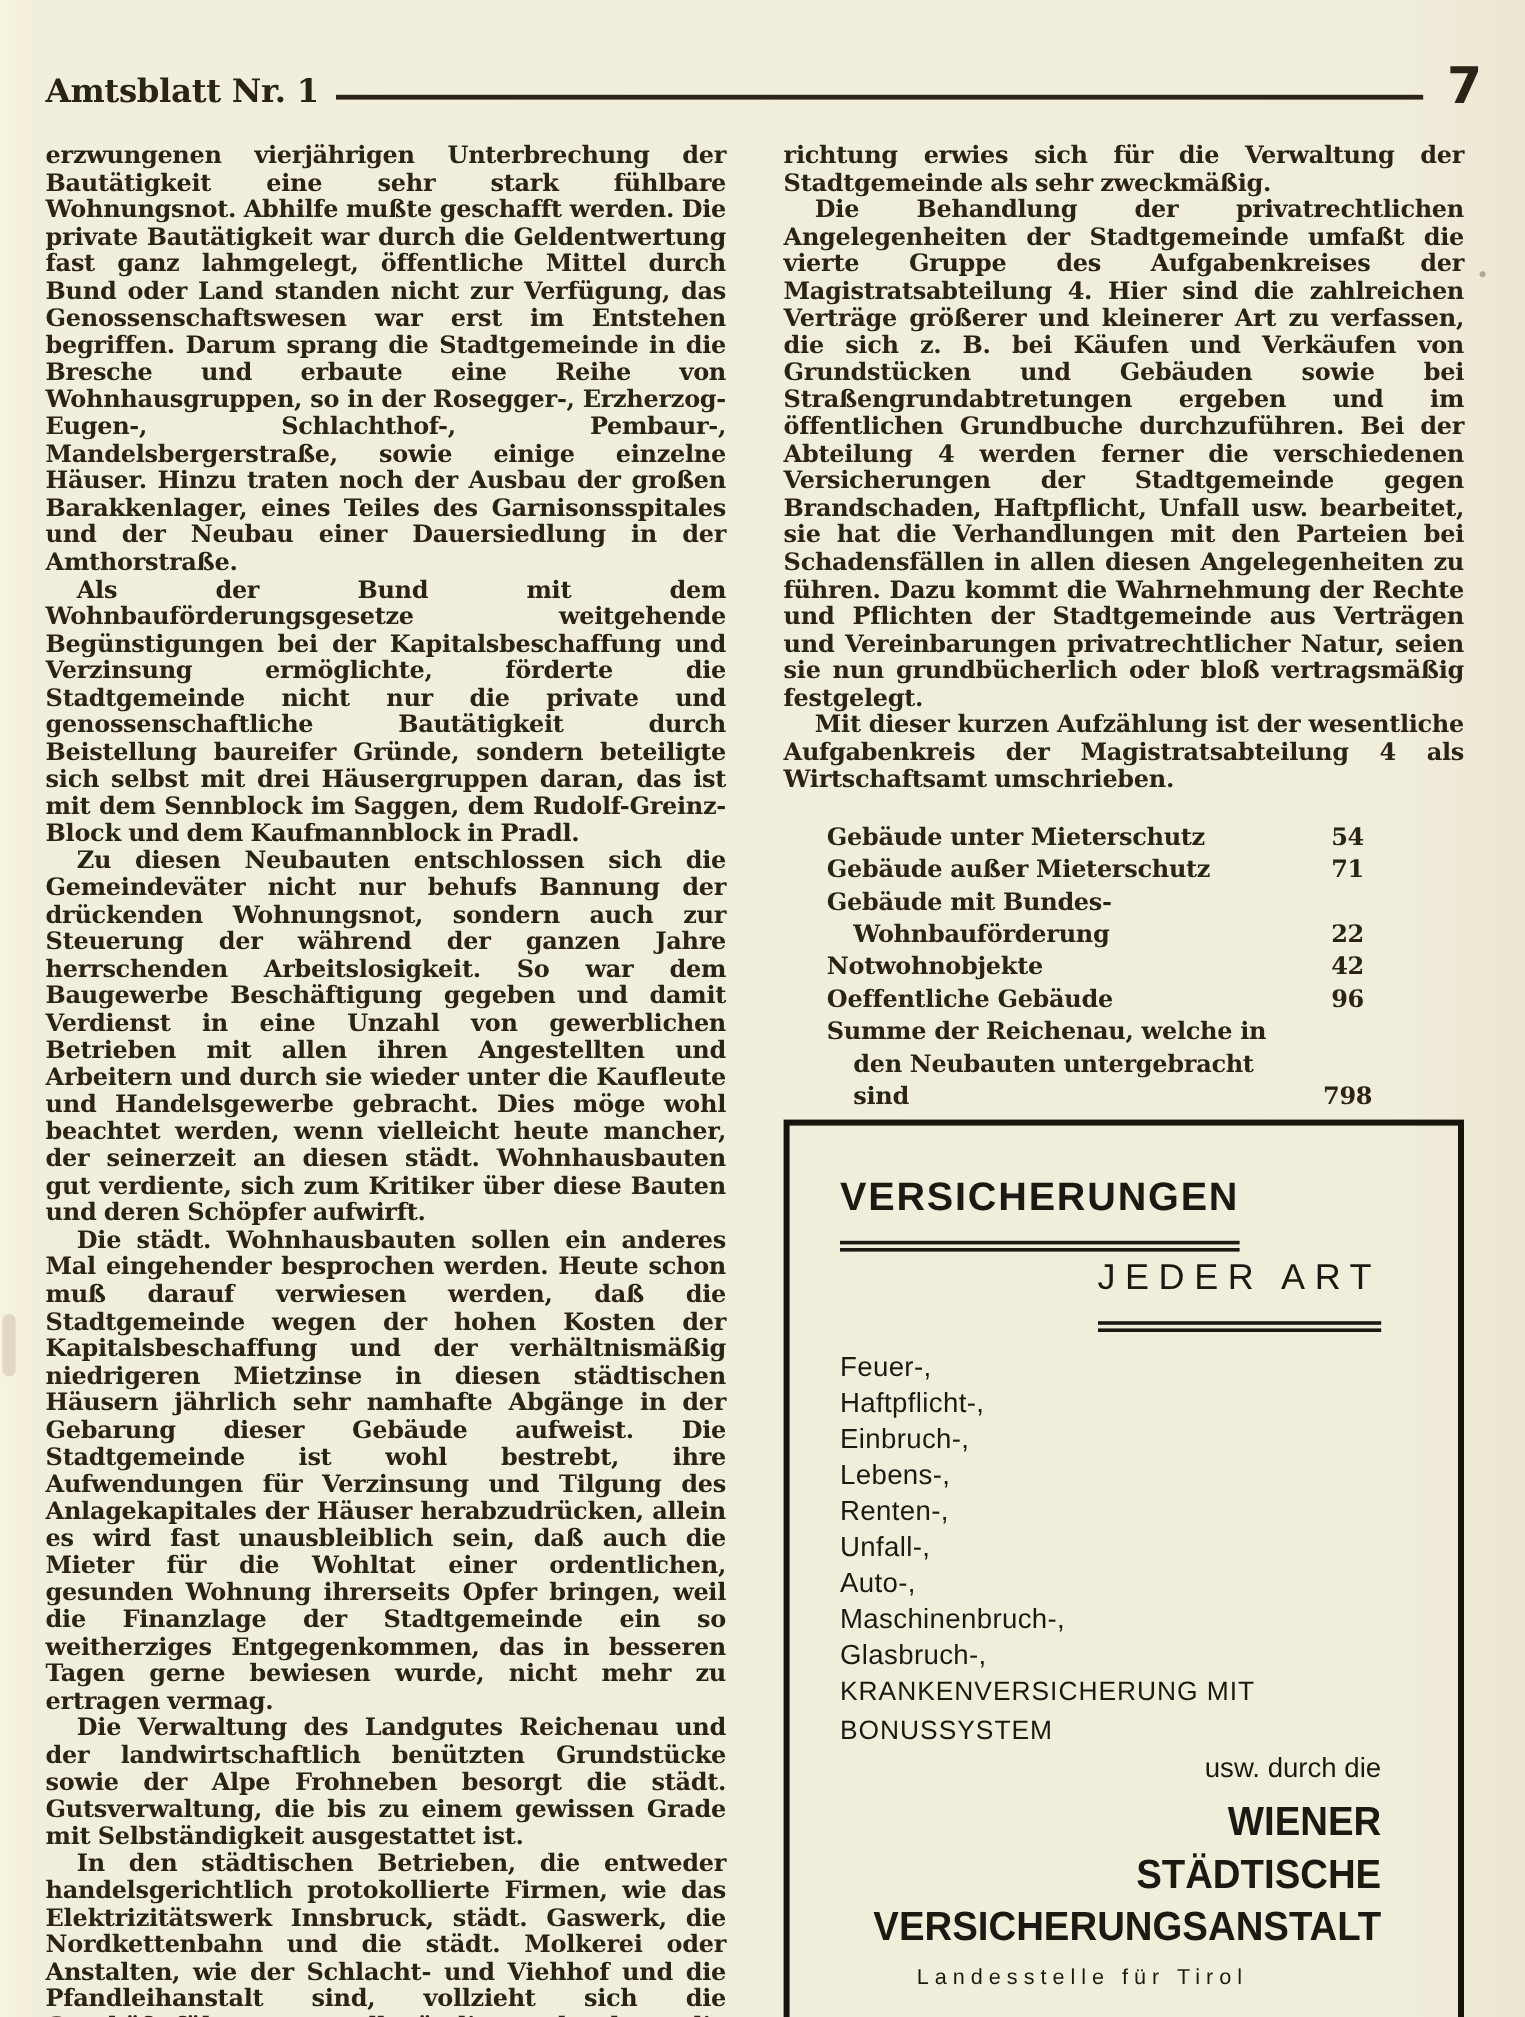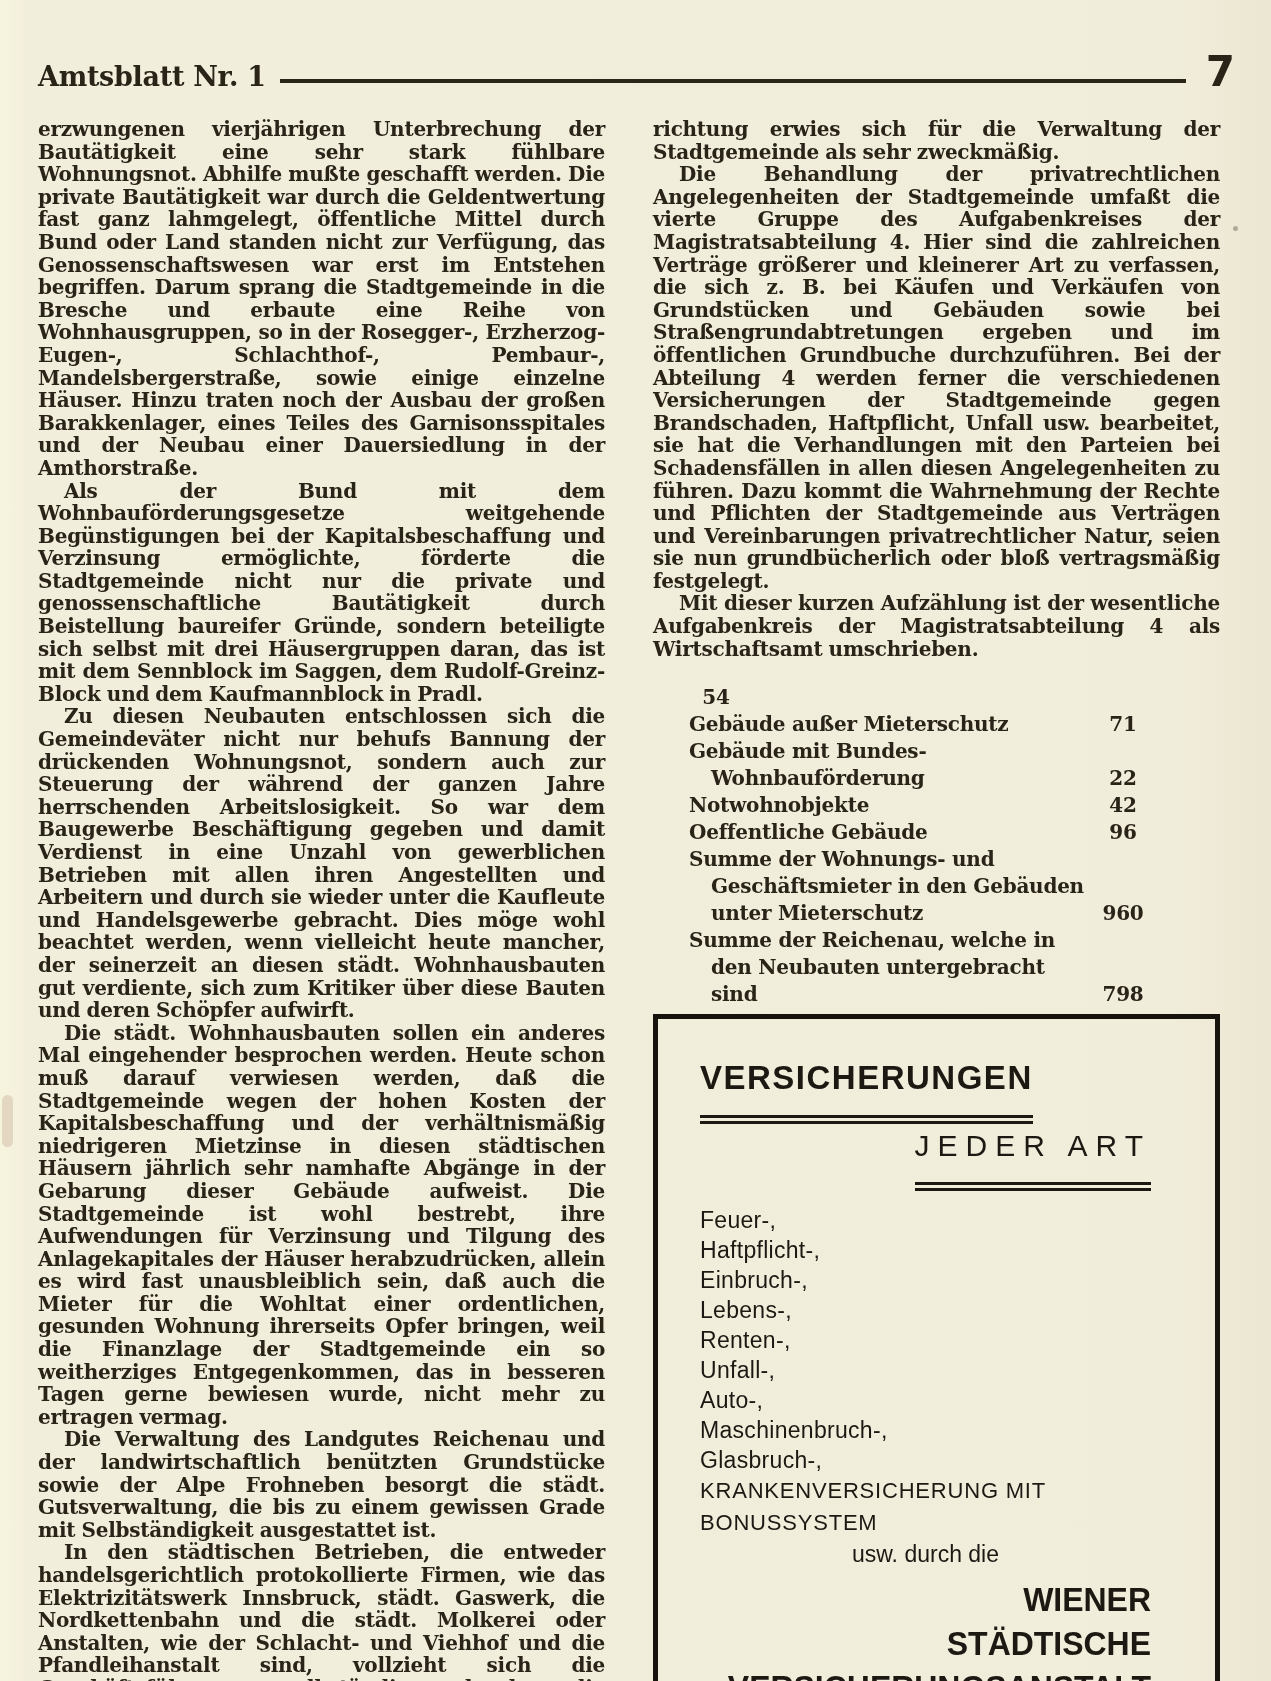--- a/index.html
+++ b/index.html
@@ -26,21 +26,21 @@
   
   .adbox{box-sizing:border-box;margin-top:6px;height:758px;border:5px solid #17140e;
          padding:42px 64px 34px 42px;display:flex;flex-direction:column;overflow:hidden;
          font-family:"Liberation Sans",sans-serif;color:#1c1913;}
   .dbl{border-bottom:3px solid #1c1913;padding-bottom:20px;position:relative;}
   .dbl::after{content:"";position:absolute;left:0;right:0;bottom:-9px;height:3px;background:#1c1913;}
   .ad-t1{align-self:flex-start;font-weight:bold;font-size:33px;line-height:34px;letter-spacing:1.5px;}
   .ad-t2{align-self:flex-end;margin-top:12px;font-weight:normal;font-size:30px;line-height:32px;letter-spacing:8px;}
   .ad-list{margin-top:20px;font-size:23px;line-height:30px;letter-spacing:0.3px;}
   .ad-k{font-size:22px;line-height:32px;letter-spacing:0.8px;}
-  .ad-usw{text-align:center;font-size:23px;line-height:30px;}
+  .ad-usw{text-align:right;font-size:23px;line-height:30px;}
   .ad-co{margin-top:8px;text-align:right;font-weight:bold;font-size:34px;line-height:44px;}
   .ad-co div{transform:scaleX(0.94);transform-origin:100% 50%;}
   .ad-foot{margin-top:6px;padding-left:64px;}
   .ad-branch{font-size:18px;letter-spacing:5px;line-height:27px;}
   
   .smudge{position:absolute;left:2px;top:1095px;width:11px;height:52px;
           background:rgba(160,120,95,0.22);border-radius:6px;}
   .dot{position:absolute;left:1233px;top:226px;width:5px;height:5px;
        background:rgba(60,50,40,0.35);border-radius:50%;}
 </style>
@@ -73,41 +73,38 @@
 
       <div class="col">
         <div class="body-text">
           <p>richtung erwies sich für die Verwaltung der Stadtgemeinde als sehr zweckmäßig.</p>
           <p class="ind">Die Behandlung der privatrechtlichen Angelegenheiten der Stadtgemeinde umfaßt die vierte Gruppe des Aufgabenkreises der Magistratsabteilung 4. Hier sind die zahlreichen Verträge größerer und kleinerer Art zu verfassen, die sich z. B. bei Käufen und Verkäufen von Grundstücken und Gebäuden sowie bei Straßengrundabtretungen ergeben und im öffentlichen Grundbuche durchzuführen. Bei der Abteilung 4 werden ferner die verschiedenen Versicherungen der Stadtgemeinde gegen Brandschaden, Haftpflicht, Unfall usw. bearbeitet, sie hat die Verhandlungen mit den Parteien bei Schadensfällen in allen diesen Angelegenheiten zu führen. Dazu kommt die Wahrnehmung der Rechte und Pflichten der Stadtgemeinde aus Verträgen und Vereinbarungen privatrechtlicher Natur, seien sie nun grundbücherlich oder bloß vertragsmäßig festgelegt.</p>
           <p class="ind">Mit dieser kurzen Aufzählung ist der wesentliche Aufgabenkreis der Magistratsabteilung 4 als Wirtschaftsamt umschrieben.</p>
         </div>
 
         <div class="stats">
           <div class="trow">
+            <span class="tlabel">Gebäude unter Mieterschutz</span>
             <span class="tval">54</span>
           </div>
           <div class="trow">
             <span class="tlabel">Gebäude außer Mieterschutz</span>
             <span class="tval">71</span>
           </div>
           <div class="trow">
             <span class="tlabel">Gebäude mit Bundes-Wohnbauförderung</span>
             <span class="tval">22</span>
           </div>
           <div class="trow">
             <span class="tlabel">Notwohnobjekte</span>
             <span class="tval">42</span>
           </div>
           <div class="trow">
             <span class="tlabel">Oeffentliche Gebäude</span>
             <span class="tval">96</span>
-          </div>
-          <div class="trow">
-            <span class="tlabel">Summe der Wohnungs- und Geschäftsmieter in den Gebäuden unter Mieterschutz</span>
-            <span class="tval">960</span>
           </div>
           <div class="trow">
             <span class="tlabel">Summe der Reichenau, welche in den Neubauten untergebracht sind</span>
             <span class="tval">798</span>
           </div>
         </div>
 
         <div class="adbox">
           <span class="ad-t1 dbl">VERSICHERUNGEN</span>
           <span class="ad-t2 dbl">JEDER ART</span>

